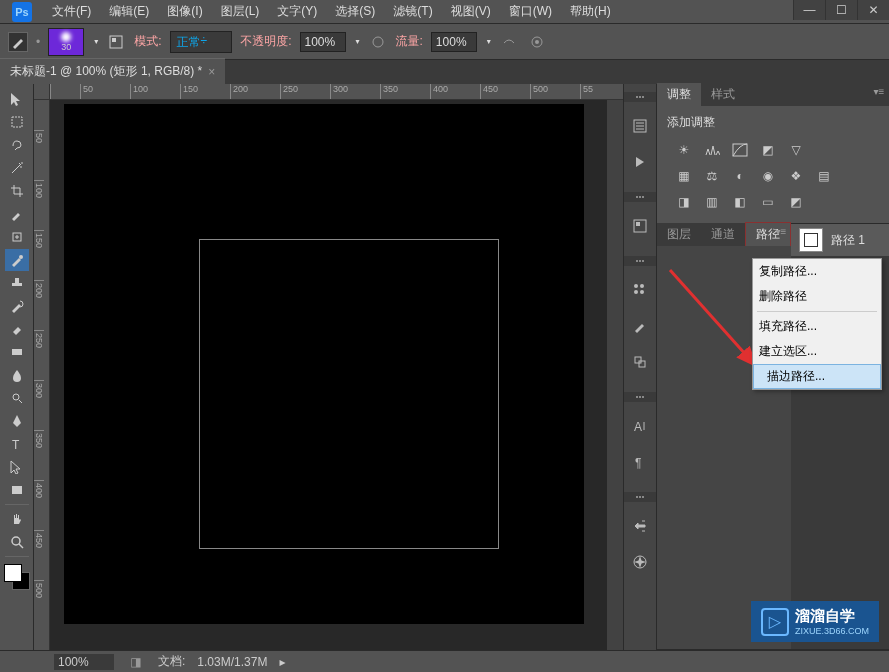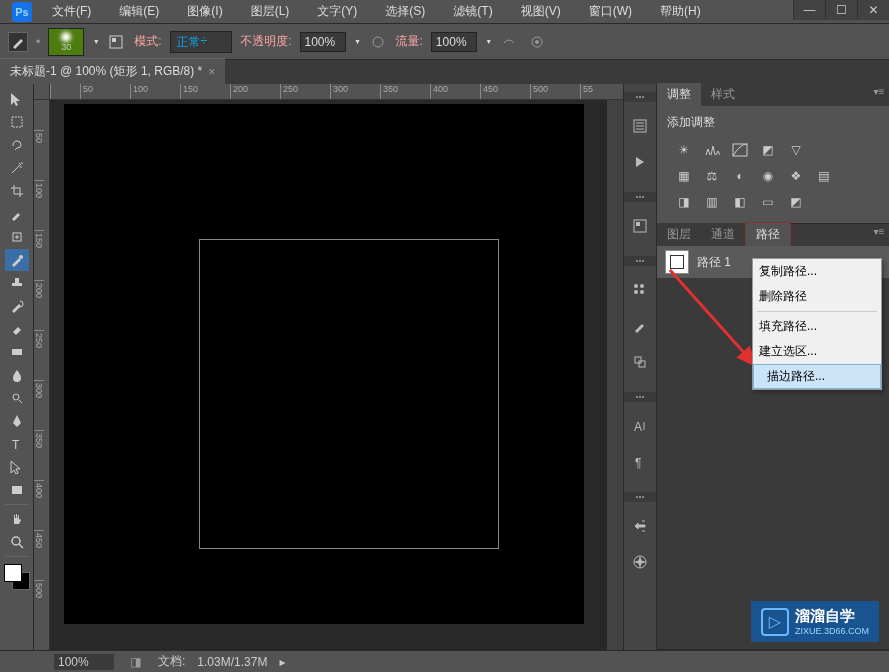--- a/index.html
+++ b/index.html
@@ -1,29 +1,29 @@
 <!DOCTYPE html>
 <html><head>
   <meta charset="utf-8">
   <style>
     * { margin: 0; padding: 0; box-sizing: border-box; font-family: "Microsoft YaHei", sans-serif; font-size: 12px; }
     body { background: #535353; width: 889px; height: 672px; overflow: hidden; color: #ddd; }
     
     
     .titlebar { height: 24px; background: #535353; display: flex; align-items: center; padding-left: 12px; border-bottom: 1px solid #2a2a2a; }
     .ps-logo { width: 20px; height: 20px; background: #1473e6; border-radius: 3px; display: flex; align-items: center; justify-content: center; color: #9cd4fc; font-weight: bold; font-size: 11px; margin-right: 12px; }
-    .menubar { display: flex; gap: 12px; }
+    .menubar { display: flex; gap: 2px; }
     .menu-item { padding: 3px 8px; color: #ddd; cursor: default; }
     .window-controls { position: absolute; right: 0; top: 0; display: flex; background: #424242; }
     .win-ctrl { width: 32px; height: 20px; display: flex; align-items: center; justify-content: center; color: #ccc; border-left: 1px solid #333;}
     
     
     .options-bar { height: 36px; background: #535353; display: flex; align-items: center; padding: 0 8px; gap: 8px; border-bottom: 1px solid #2a2a2a; }
     .opt-swatch { width: 20px; height: 20px; background: #333; border: 1px solid #666; display: flex; align-items: center; justify-content: center;}
-    .brush-preview { width: 36px; height: 28px; background: #4d7c0f; border: 1px solid #222; display: flex; flex-direction: column; align-items: center; justify-content: center; color: #ccc; position: relative; }
+    .brush-preview { width: 36px; height: 28px; background: #6d28d9; border: 1px solid #222; display: flex; flex-direction: column; align-items: center; justify-content: center; color: #ccc; position: relative; }
     .brush-dot { width: 10px; height: 10px; background: #fff; border-radius: 50%; filter: blur(2px); }
     .brush-size { font-size: 9px; }
     .dropdown-icon { font-size: 8px; margin-left: 2px; }
     .opt-label { color: #fca5a5; }
     .opt-select { background: #3a3a3a; border: 1px solid #222; color: #0ea5e9; padding: 2px 24px 2px 6px; height: 22px; }
     .opt-input { background: #3a3a3a; border: 1px solid #222; color: #ddd; width: 46px; padding: 2px 4px; height: 20px; text-align: left; }
     .opt-icon { width: 20px; height: 20px; display: flex; align-items: center; justify-content: center; color: #999; }
     
     
     .doc-tab-bar { height: 24px; background: #3a3a3a; display: flex; align-items: flex-end; }
@@ -465,21 +465,21 @@
         <div class="adjust-icons">
           <div class="adjust-icon">◨</div>
           <div class="adjust-icon">▥</div>
           <div class="adjust-icon">◧</div>
           <div class="adjust-icon">▭</div>
           <div class="adjust-icon">◩</div>
         </div>
       </div>
     </div>
 
-    <div class="panel-group" style="flex:1; display:flex; flex-direction:column;">
+    <div class="panel-group" style="flex:1; display:flex; flex-direction:row;">
       <div class="panel-tabs">
         <div class="panel-tab">图层</div>
         <div class="panel-tab">通道</div>
         <div class="panel-tab active" style="border:1px solid #8a3030; border-bottom:none;">路径</div>
         <div class="panel-menu-btn">▾≡</div>
       </div>
       <div class="paths-body" style="flex:1">
         <div class="path-item">
           <div class="path-thumb"></div>
           <span>路径 1</span>

